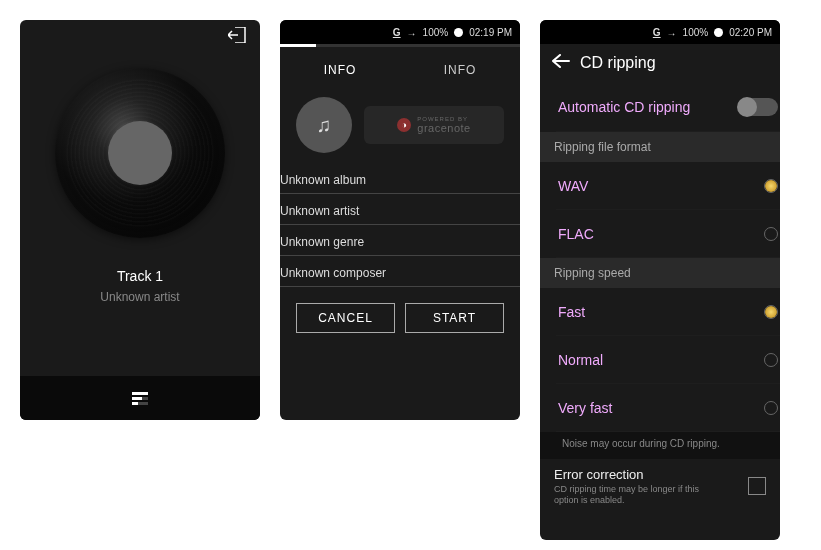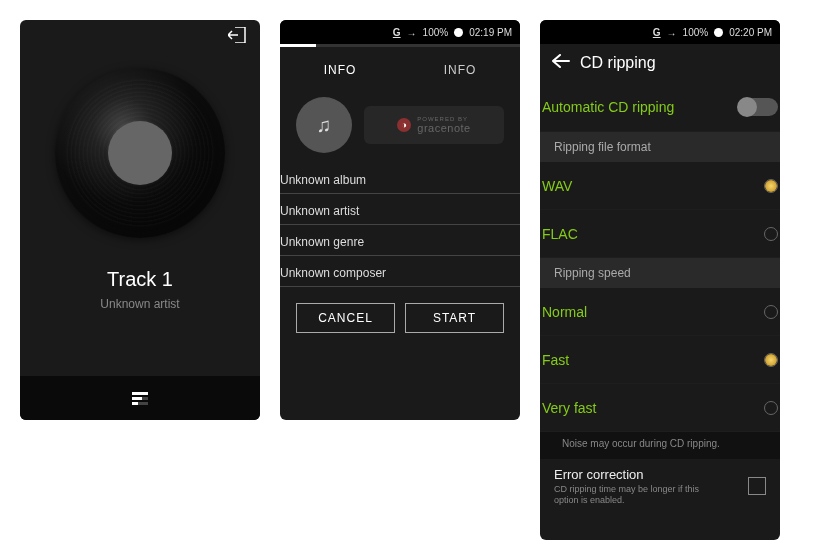--- a/index.html
+++ b/index.html
@@ -78,21 +78,21 @@
     display: flex;
     align-items: center;
     justify-content: center;
     font-size: 6px;
     color: #333;
   }
   .track-info {
     text-align: center;
     margin-top: 30px;
   }
-  .track-title { font-size: 20px; color: #fff; margin-bottom: 6px; }
+  .track-title { font-size: 14px; color: #fff; margin-bottom: 6px; }
   .track-artist { font-size: 12px; color: #888; }
   .p1-bottom {
     position: absolute;
     bottom: 0; left: 0; right: 0;
     height: 44px;
     background: #0a0a0a;
     display: flex;
     align-items: center;
     justify-content: center;
   }
@@ -181,22 +181,23 @@
     font-size: 16px;
   }
   .row {
     display: flex;
     align-items: center;
     justify-content: space-between;
     padding: 0 2px;
     background: #1a1a1a;
     height: 48px;
     font-size: 14px;
-    color: #84cc16;
+    color: #f0abfc;
     border-bottom: 1px solid rgba(255,255,255,0.02);
+    margin-left: 16px;
   }
   .row.tall { height: 50px; }
   .section-label {
     background: #2a2a2a;
     font-size: 12px;
     color: #aaa;
     height: 30px;
     padding: 0 14px;
     display: flex;
     align-items: center;
@@ -340,26 +341,26 @@
   <div class="row">
     <span>WAV</span>
     <div class="radio selected"></div>
   </div>
   <div class="row">
     <span>FLAC</span>
     <div class="radio"></div>
   </div>
   <div class="section-label">Ripping speed</div>
   <div class="row">
+    <span>Fast</span>
+    <div class="radio selected"></div>
+  </div>
+  <div class="row">
     <span>Normal</span>
     <div class="radio"></div>
-  </div>
-  <div class="row">
-    <span>Fast</span>
-    <div class="radio selected"></div>
   </div>
   <div class="row">
     <span>Very fast</span>
     <div class="radio"></div>
   </div>
   <div class="hint">Noise may occur during CD ripping.</div>
   <div class="checkbox-row">
     <div>
       <div class="txt">Error correction</div>
       <div class="sub">CD ripping time may be longer if this option is enabled.</div>

